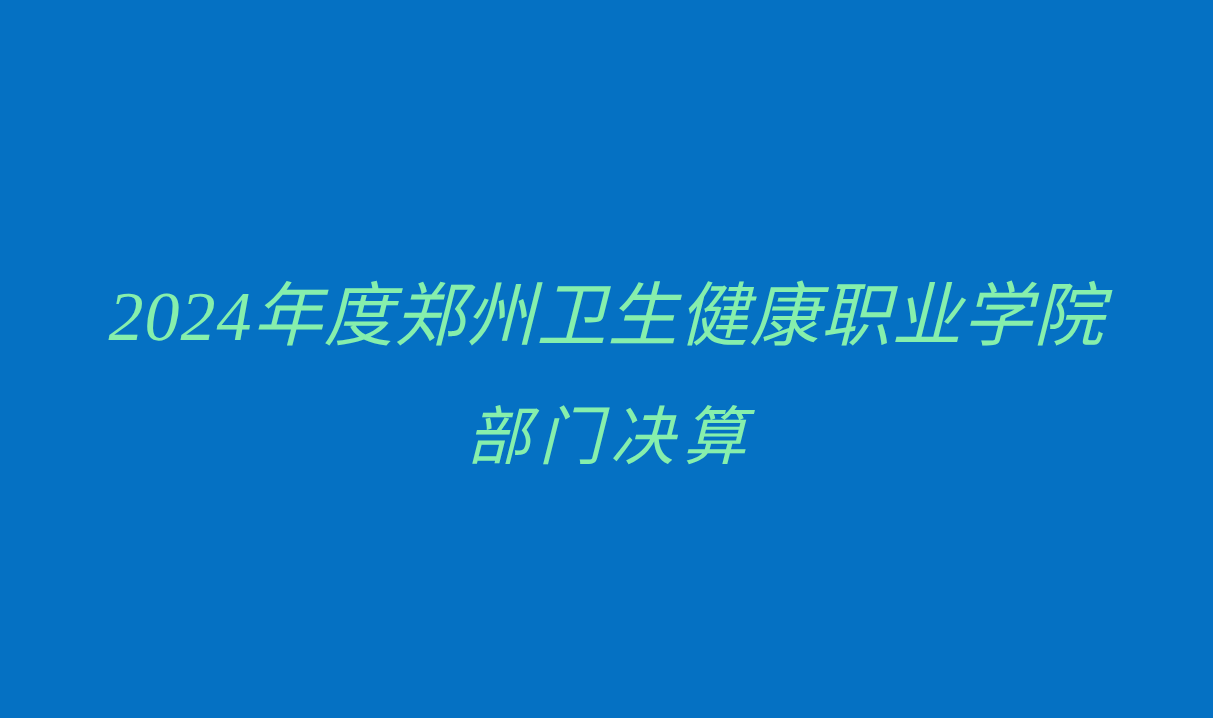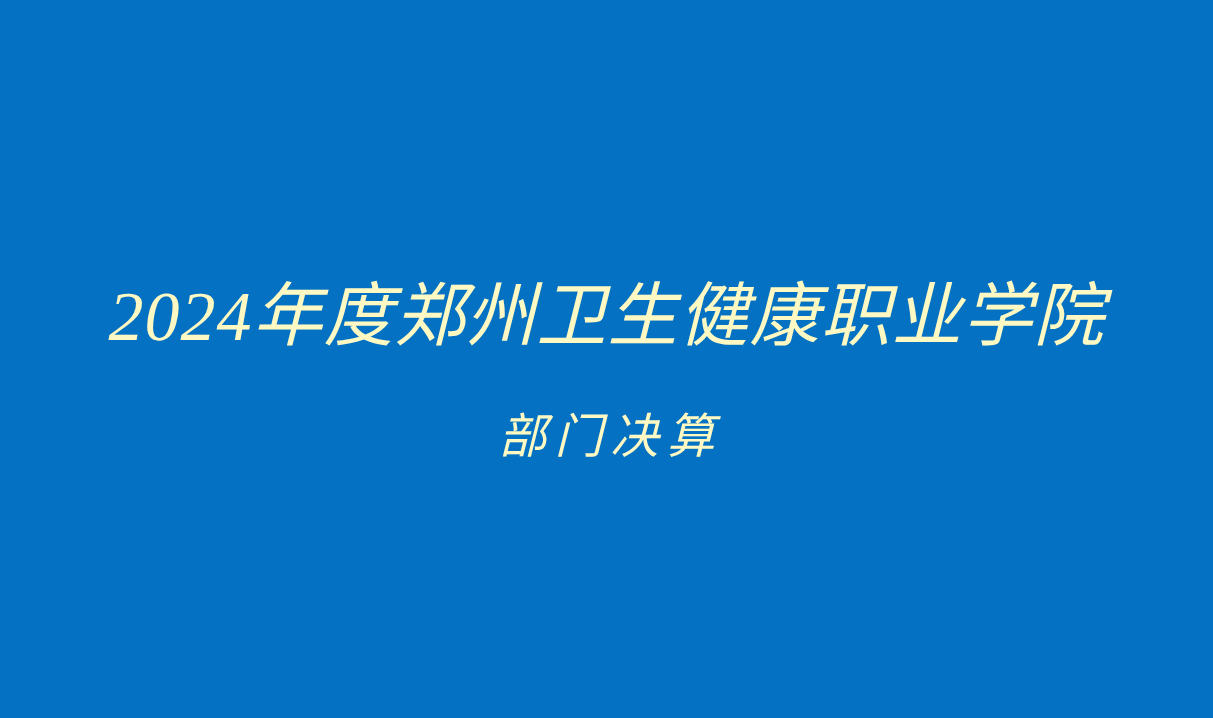--- a/index.html
+++ b/index.html
@@ -43,32 +43,32 @@
     display: block;
     width: 100%;
     text-align: center;
     white-space: nowrap;
     font-family: "Liberation Serif", "DejaVu Serif", serif;
     font-weight: 400;
     font-style: italic;
     font-size: 70px;
     line-height: 120px;
     letter-spacing: 0px;
-    color: #fef9c3;
+    color: #86efac;
     -webkit-font-smoothing: antialiased;
     text-rendering: geometricPrecision;
   }
 
   .title-line.line-1 {
     font-size: 70px;
     letter-spacing: 1px;
   }
 
   .title-line.line-2 {
-    font-size: 48px;
+    font-size: 64px;
     letter-spacing: 8px;
     text-indent: 8px;
   }
 </style>
 </head>
 <body>
 
 <div class="slide" style="background-color:#0571c3;">
 
   <div class="title-block">

